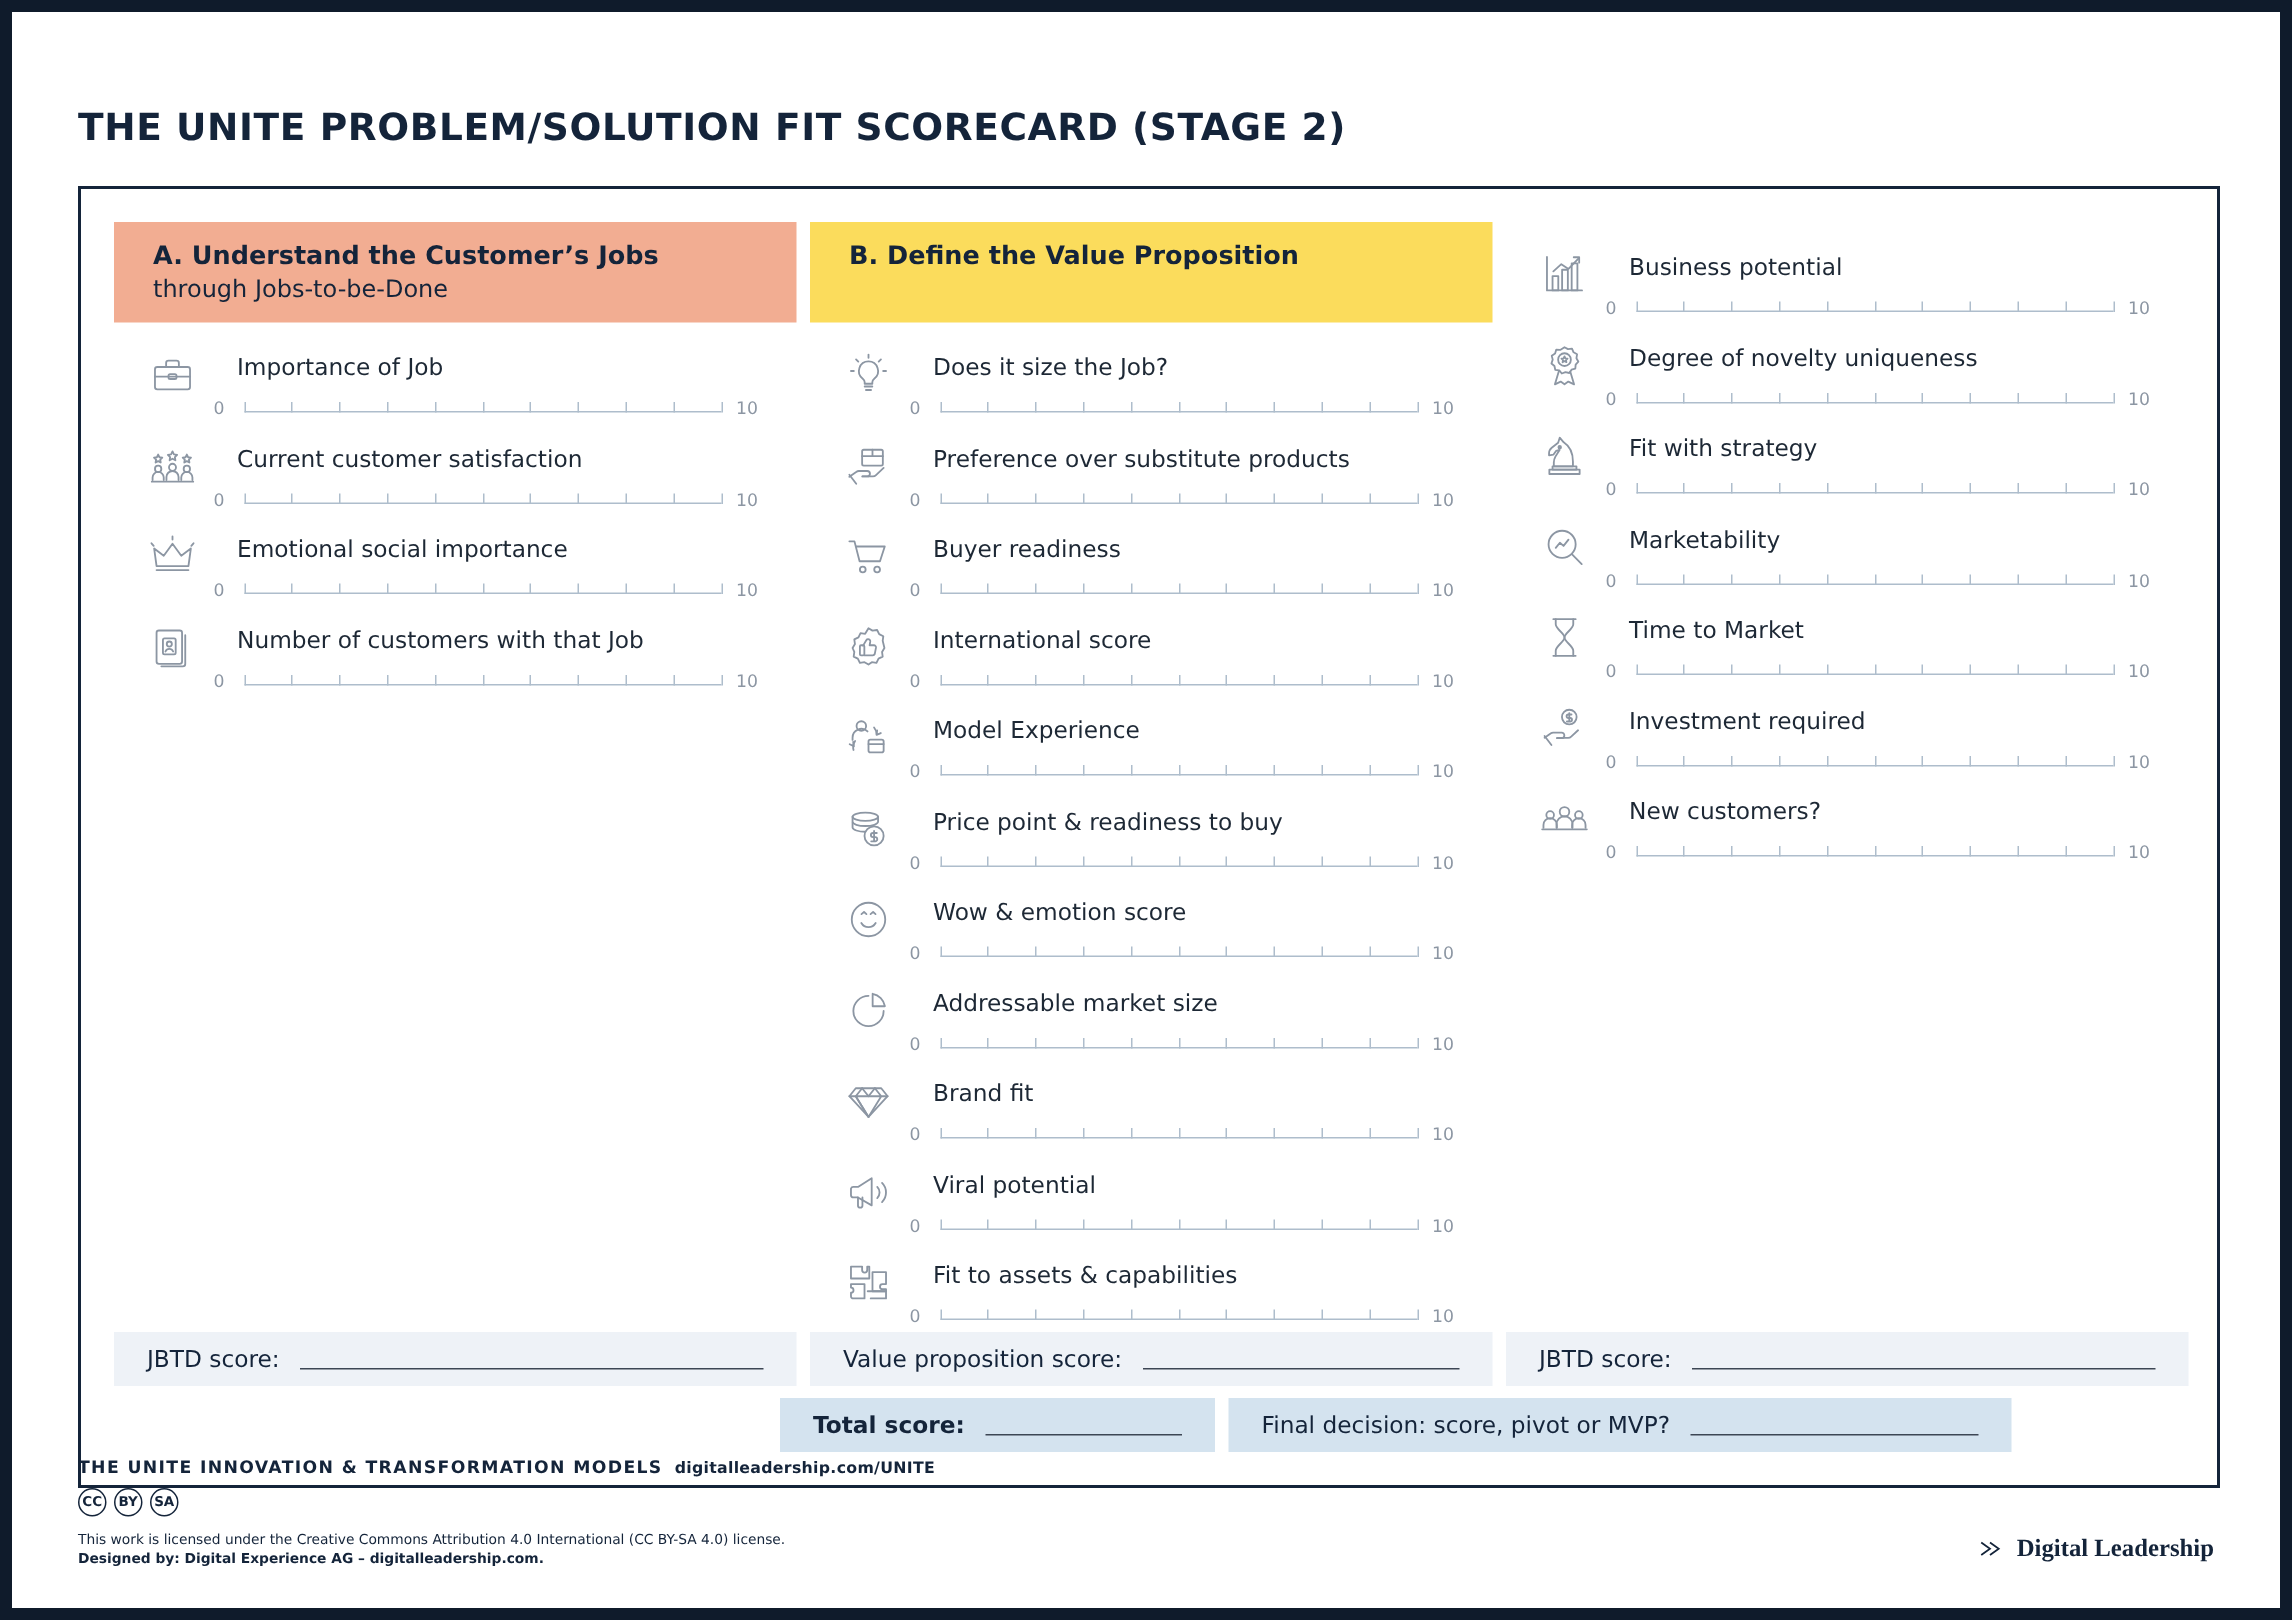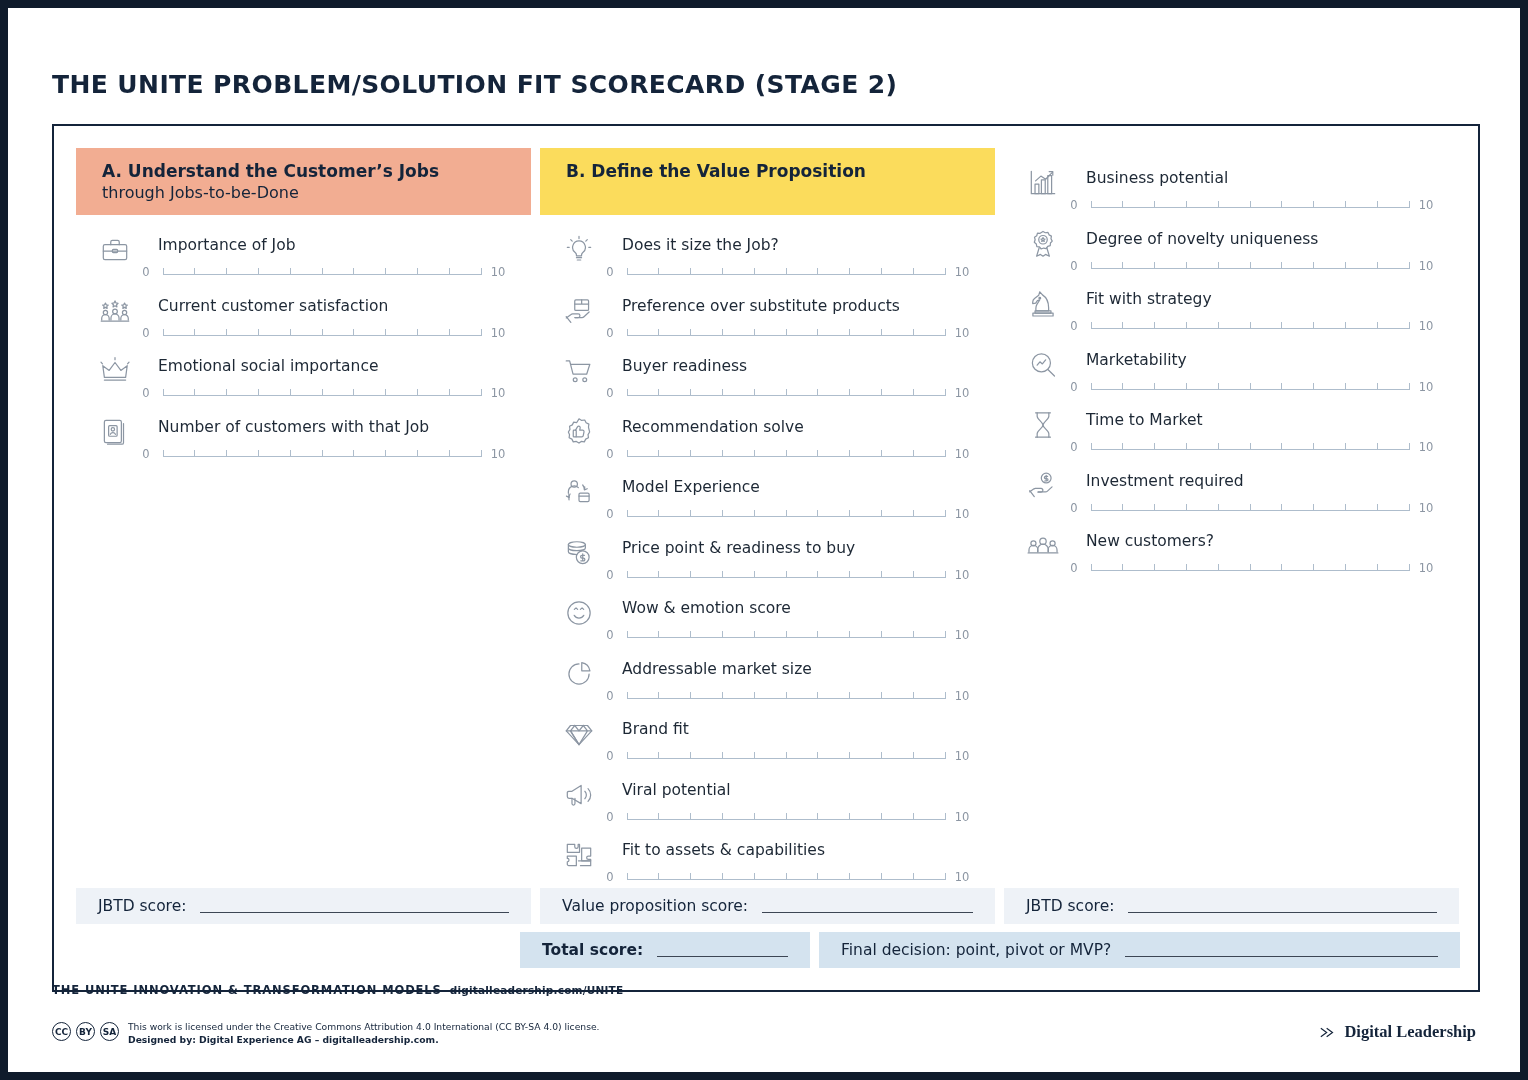--- a/index.html
+++ b/index.html
@@ -123,21 +123,21 @@
   .score-row-1 {
     position: absolute;
     left: 22px; bottom: 66px;
     width: 1384px;
     display: flex;
     gap: 9px;
   }
   .score-row-2 {
     position: absolute;
     left: 466px; bottom: 22px;
-    width: 940px;
+    width: 821px;
     display: flex;
     gap: 9px;
   }
   .score-box {
     background: #eef2f7;
     height: 36px;
     display: flex;
     align-items: center;
     padding-left: 22px;
   }
@@ -174,24 +174,25 @@
     letter-spacing: 0.9px;
     font-family: "DejaVu Sans", sans-serif;
     white-space: nowrap;
   }
   .legal .brandline .url {
     letter-spacing: 0.2px;
     margin-left: 8px;
     font-size: 10.5px;
   }
   .legal .row2 {
-    margin-top: 23px;
+    margin-top: 5px;
     display: flex;
     align-items: flex-start;
     gap: 9px;
+    flex-direction: column;
   }
   .cc-icons { display: flex; gap: 5px; padding-top: 2px; }
   .cc-badge {
     width: 19px; height: 19px;
     border: 1.4px solid #14243a;
     border-radius: 50%;
     font-size: 9px;
     font-weight: bold;
     display: flex; align-items: center; justify-content: center;
     font-family: "DejaVu Sans", sans-serif;
@@ -471,21 +472,21 @@
             <div class="item">
               <span class="icon">
                 <svg viewBox="0 0 32 32">
                   <g fill="none" stroke="currentColor" stroke-width="1.15" stroke-linecap="round" stroke-linejoin="round">
                     <path d="M16 3.6l2.5 1.5 2.9-.4 1.3 2.6 2.6 1.3-.4 2.9L26 16l-1.5 2.5.4 2.9-2.6 1.3-1.3 2.6-2.9-.4L16 26.4l-2.5-1.5-2.9.4-1.3-2.6-2.6-1.3.4-2.9L6 16l1.5-2.5-.4-2.9 2.6-1.3 1.3-2.6 2.9.4z"></path>
                     <path d="M13.4 20.6h5.2c.7 0 1.3-.5 1.4-1.2l.7-3.6c.1-.8-.5-1.5-1.3-1.5h-2.7l.4-2.3c.1-.9-.5-1.6-1.4-1.6-.4 0-.8.2-1 .6l-2.1 3.5"></path>
                     <rect x="10.6" y="14.3" width="2.8" height="6.3" rx="0.7"></rect>
                   </g>
                 </svg>
               </span>
-              <span class="label">Recommendation solve</span>
+              <span class="label">International score</span>
               <div class="scale">
                 <span class="endlabel">0</span>
                 <div class="ruler">
                   <div class="axis"></div>
                   <div class="tick" style="left:calc(0% - 0.5px)"></div>
                   <div class="tick" style="left:calc(10% - 0.5px)"></div>
                   <div class="tick" style="left:calc(20% - 0.5px)"></div>
                   <div class="tick" style="left:calc(30% - 0.5px)"></div>
                   <div class="tick" style="left:calc(40% - 0.5px)"></div>
                   <div class="tick" style="left:calc(50% - 0.5px)"></div>
@@ -960,21 +961,21 @@
         <span class="blank"></span>
       </div>
     </div>
 
     <div class="score-row-2">
       <div class="score-box tint sb-total">
         <span class="slab bold">Total score:</span>
         <span class="blank"></span>
       </div>
       <div class="score-box tint sb-final">
-        <span class="slab">Final decision: point, pivot or MVP?</span>
+        <span class="slab">Final decision: score, pivot or MVP?</span>
         <span class="blank"></span>
       </div>
     </div>
 
   </div>
 
   <div class="legal">
     <div class="brandline">
       <span>THE UNITE INNOVATION &amp; TRANSFORMATION MODELS</span><span class="url">digitalleadership.com/UNITE</span>
     </div>

